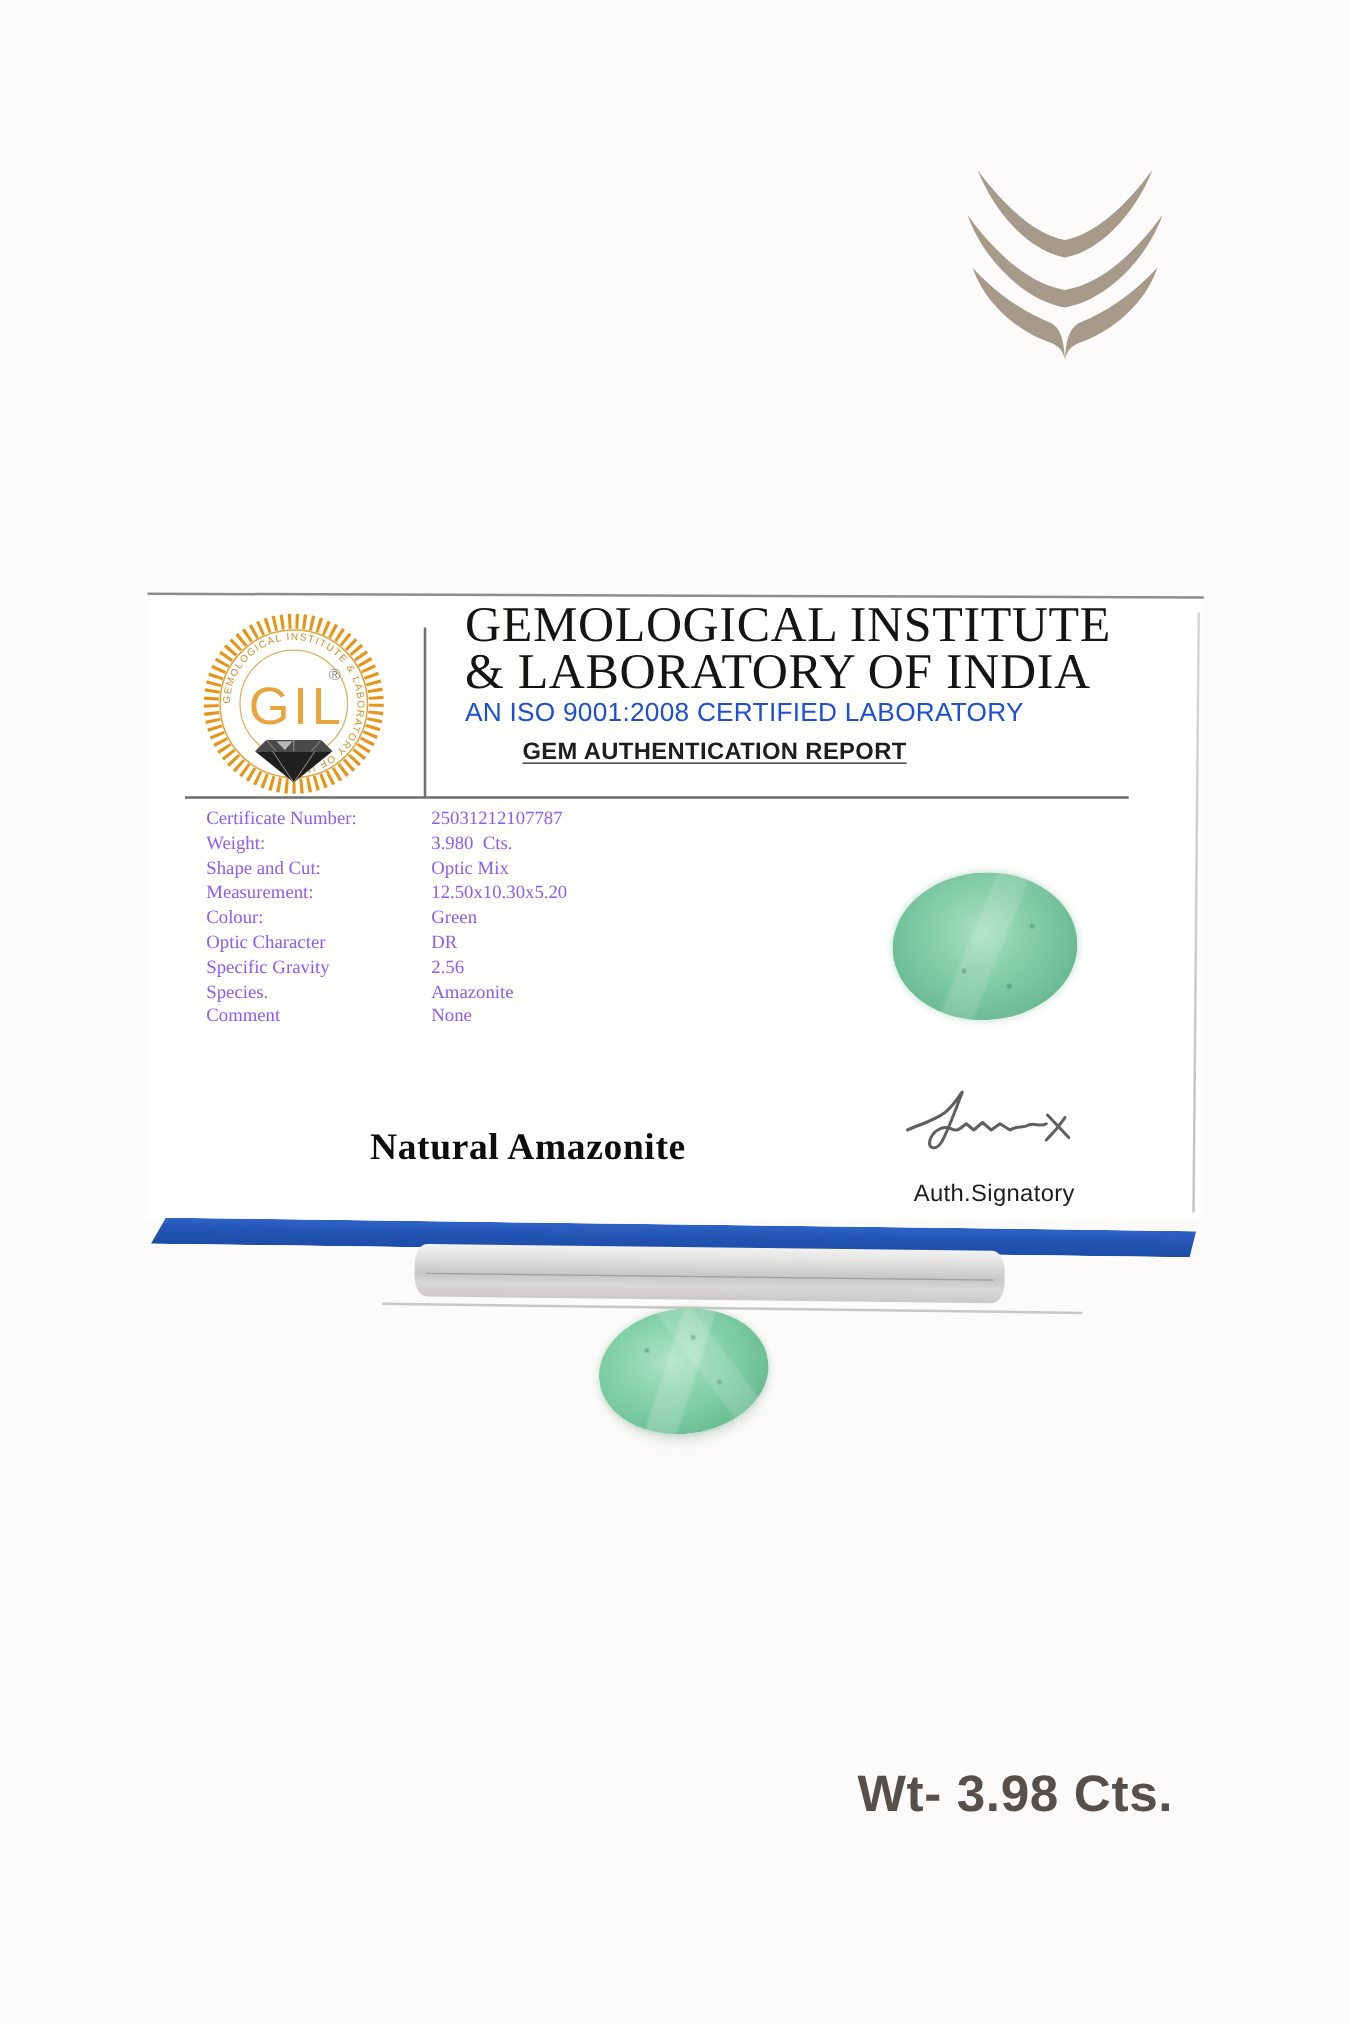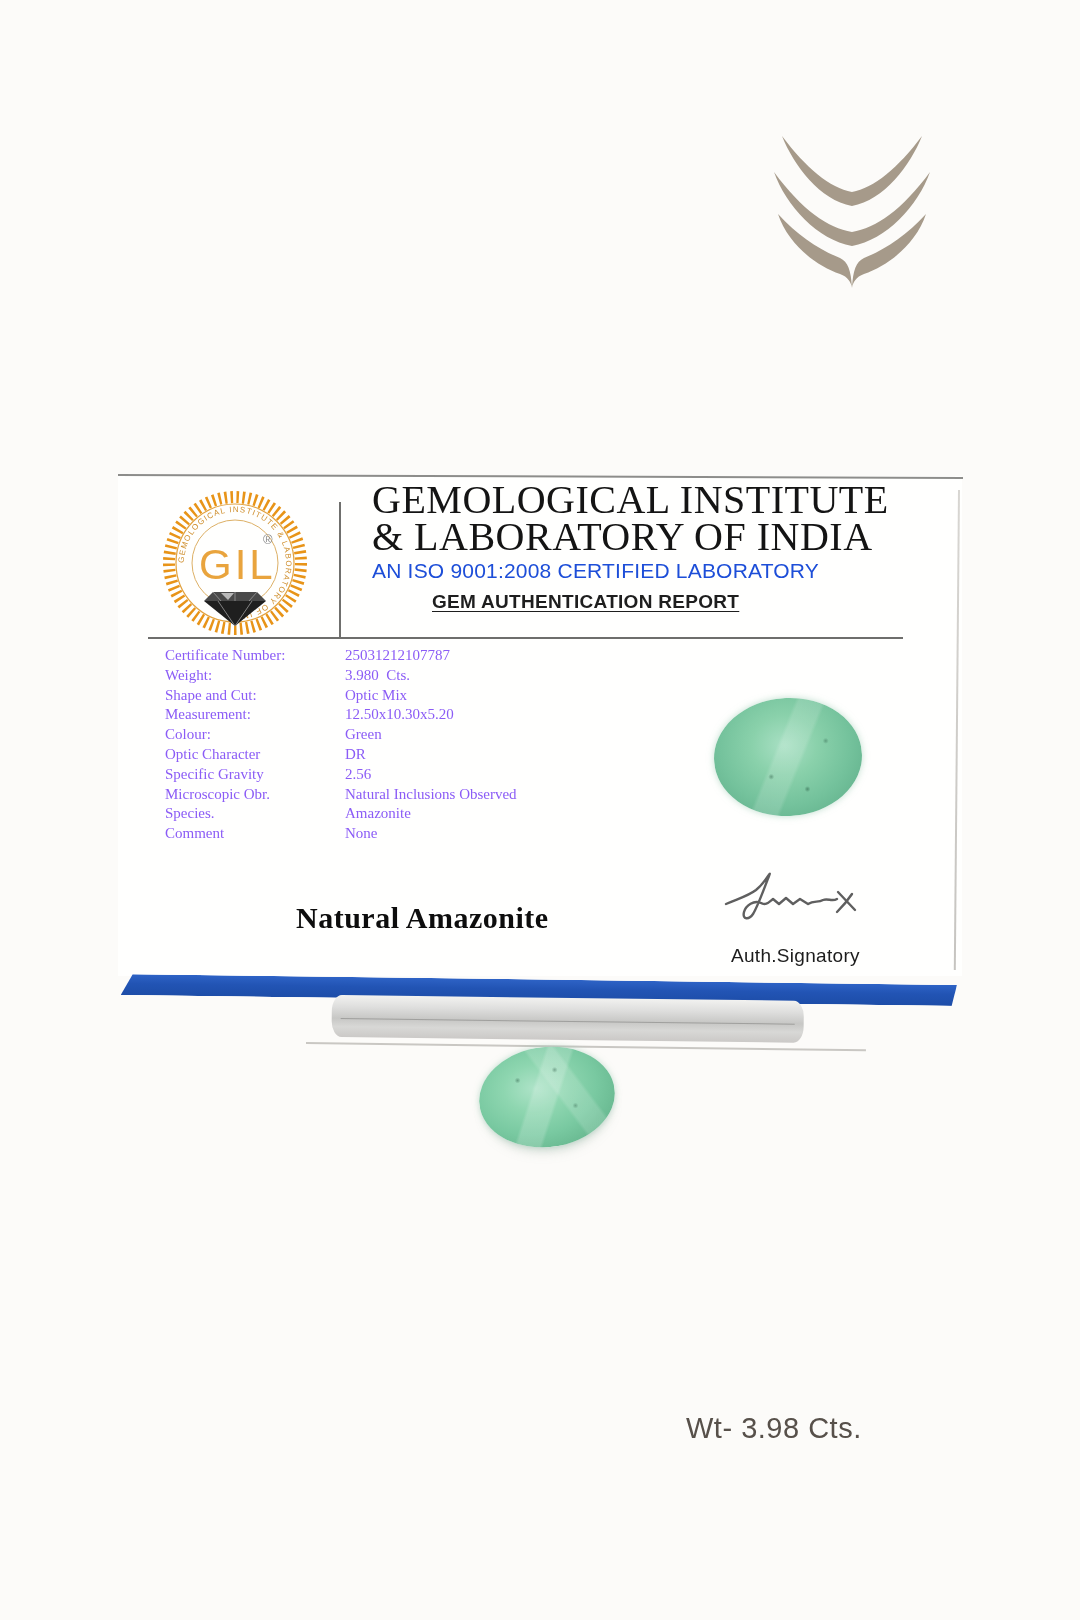--- a/index.html
+++ b/index.html
@@ -11,21 +11,21 @@
   .watermark{position:absolute;left:772px;top:136px;width:160px;height:160px;}
   
   .card{position:absolute;left:118px;top:476px;width:844px;height:500px;background:#fffffe;}
   .card-topline{position:absolute;left:118px;top:474px;width:845px;height:2px;background:#8d8d8b;transform:rotate(0.2deg);transform-origin:left top;}
   .card-rightline{position:absolute;left:958px;top:490px;width:2px;height:480px;background:linear-gradient(180deg,#d8d6d2,#c6c4c0);transform:rotate(0.5deg);transform-origin:top;}
   .seal{position:absolute;left:159px;top:488px;width:152px;height:150px;}
   .vdivider{position:absolute;left:339px;top:502px;width:2px;height:136px;background:#6f6f6d;}
   .header-text{position:absolute;left:372px;top:481px;width:540px;color:#141414;}
   .org-line{font-family:"Liberation Serif",serif;font-size:40px;line-height:37px;letter-spacing:0.5px;white-space:nowrap;}
   .iso-line{font-family:"Liberation Sans",sans-serif;font-size:21px;line-height:22px;margin-top:5px;letter-spacing:0.2px;color:#1d4ed8;white-space:nowrap;}
-  .report-title{position:absolute;left:432px;top:591px;font-family:"Liberation Sans",sans-serif;font-size:19px;font-weight:700;letter-spacing:0.3px;color:#1e1e1e;text-decoration:underline;text-underline-offset:3px;white-space:nowrap;}
+  .report-title{position:absolute;left:418px;top:591px;font-family:"Liberation Sans",sans-serif;font-size:19px;font-weight:700;letter-spacing:0.3px;color:#1e1e1e;text-decoration:underline;text-underline-offset:3px;white-space:nowrap;}
   .hrule{position:absolute;left:148px;top:637px;width:755px;height:2px;background:#6e6e6c;}
   
   .specs{position:absolute;left:165px;top:646px;width:560px;}
   .row{display:flex;font-size:15px;line-height:19.8px;color:#8b5cf6;}
   .lbl{width:180px;flex:0 0 180px;white-space:pre;}
   .val{white-space:pre;}
   
   .gem-top{
     position:absolute;left:714px;top:698px;width:148px;height:118px;border-radius:50%;
     transform:rotate(-3deg);
@@ -62,21 +62,21 @@
     background-image:
       radial-gradient(circle 2px at 30% 30%, rgba(25,70,50,.40), transparent 3px),
       radial-gradient(circle 2px at 58% 24%, rgba(25,70,50,.38), transparent 3px),
       radial-gradient(circle 2px at 70% 62%, rgba(25,70,50,.32), transparent 3px),
       linear-gradient(115deg, transparent 40%, rgba(255,255,255,.18) 42%, rgba(255,255,255,.18) 55%, transparent 57%),
       linear-gradient(60deg, transparent 55%, rgba(255,255,255,.15) 57%, rgba(255,255,255,.15) 70%, transparent 72%),
       radial-gradient(ellipse at 42% 40%, #aee3c8 0%, #8ed6b0 28%, #79c9a1 55%, #67b78f 80%, #58a67e 100%);
     box-shadow:0 10px 12px -6px rgba(140,165,152,.35), 0 0 6px rgba(140,195,170,.5);
   }
   
-  .weight-caption{position:absolute;left:686px;top:1412px;font-family:"Liberation Sans",sans-serif;font-size:29px;color:#57504a;letter-spacing:0.5px;white-space:nowrap;}
+  .weight-caption{position:absolute;left:686px;top:1412px;font-family:"Liberation Sans",sans-serif;font-size:41px;color:#57504a;letter-spacing:0.5px;white-space:nowrap;font-weight:bold;}
 </style>
 </head>
 <body>
 
 <svg class="watermark" viewBox="0 0 160 160" aria-hidden="true">
   <g fill="#a69a8a">
     <path d="M10,0 C34,32 58,52 80,56 C102,52 126,32 150,0 C138,30 112,64 80,70 C48,64 22,30 10,0 Z"></path>
     <path d="M2,36 C30,74 56,92 80,96 C104,92 130,74 158,36 C146,70 114,104 80,110 C46,104 14,70 2,36 Z"></path>
     <path d="M6,78 C26,100 48,114 68,122 C76,126 79,134 80,152 C81,134 84,126 92,122 C112,114 134,100 154,78 C144,108 116,130 92,138 C84,141 81,146 80,152 C79,146 76,141 68,138 C44,130 16,108 6,78 Z"></path>
   </g>
@@ -139,24 +139,20 @@
     </div>
   <div class="row">
       <span class="lbl">Optic Character</span>
       <span class="val">DR</span>
     </div>
   <div class="row">
       <span class="lbl">Specific Gravity</span>
       <span class="val">2.56</span>
     </div>
   <div class="row">
-      <span class="lbl">Microscopic Obr.</span>
-      <span class="val">Natural Inclusions Observed</span>
-    </div>
-  <div class="row">
       <span class="lbl">Species.</span>
       <span class="val">Amazonite</span>
     </div>
   <div class="row">
       <span class="lbl">Comment</span>
       <span class="val">None</span>
     </div>
 </div>
 
 <div class="gem-top"></div>

